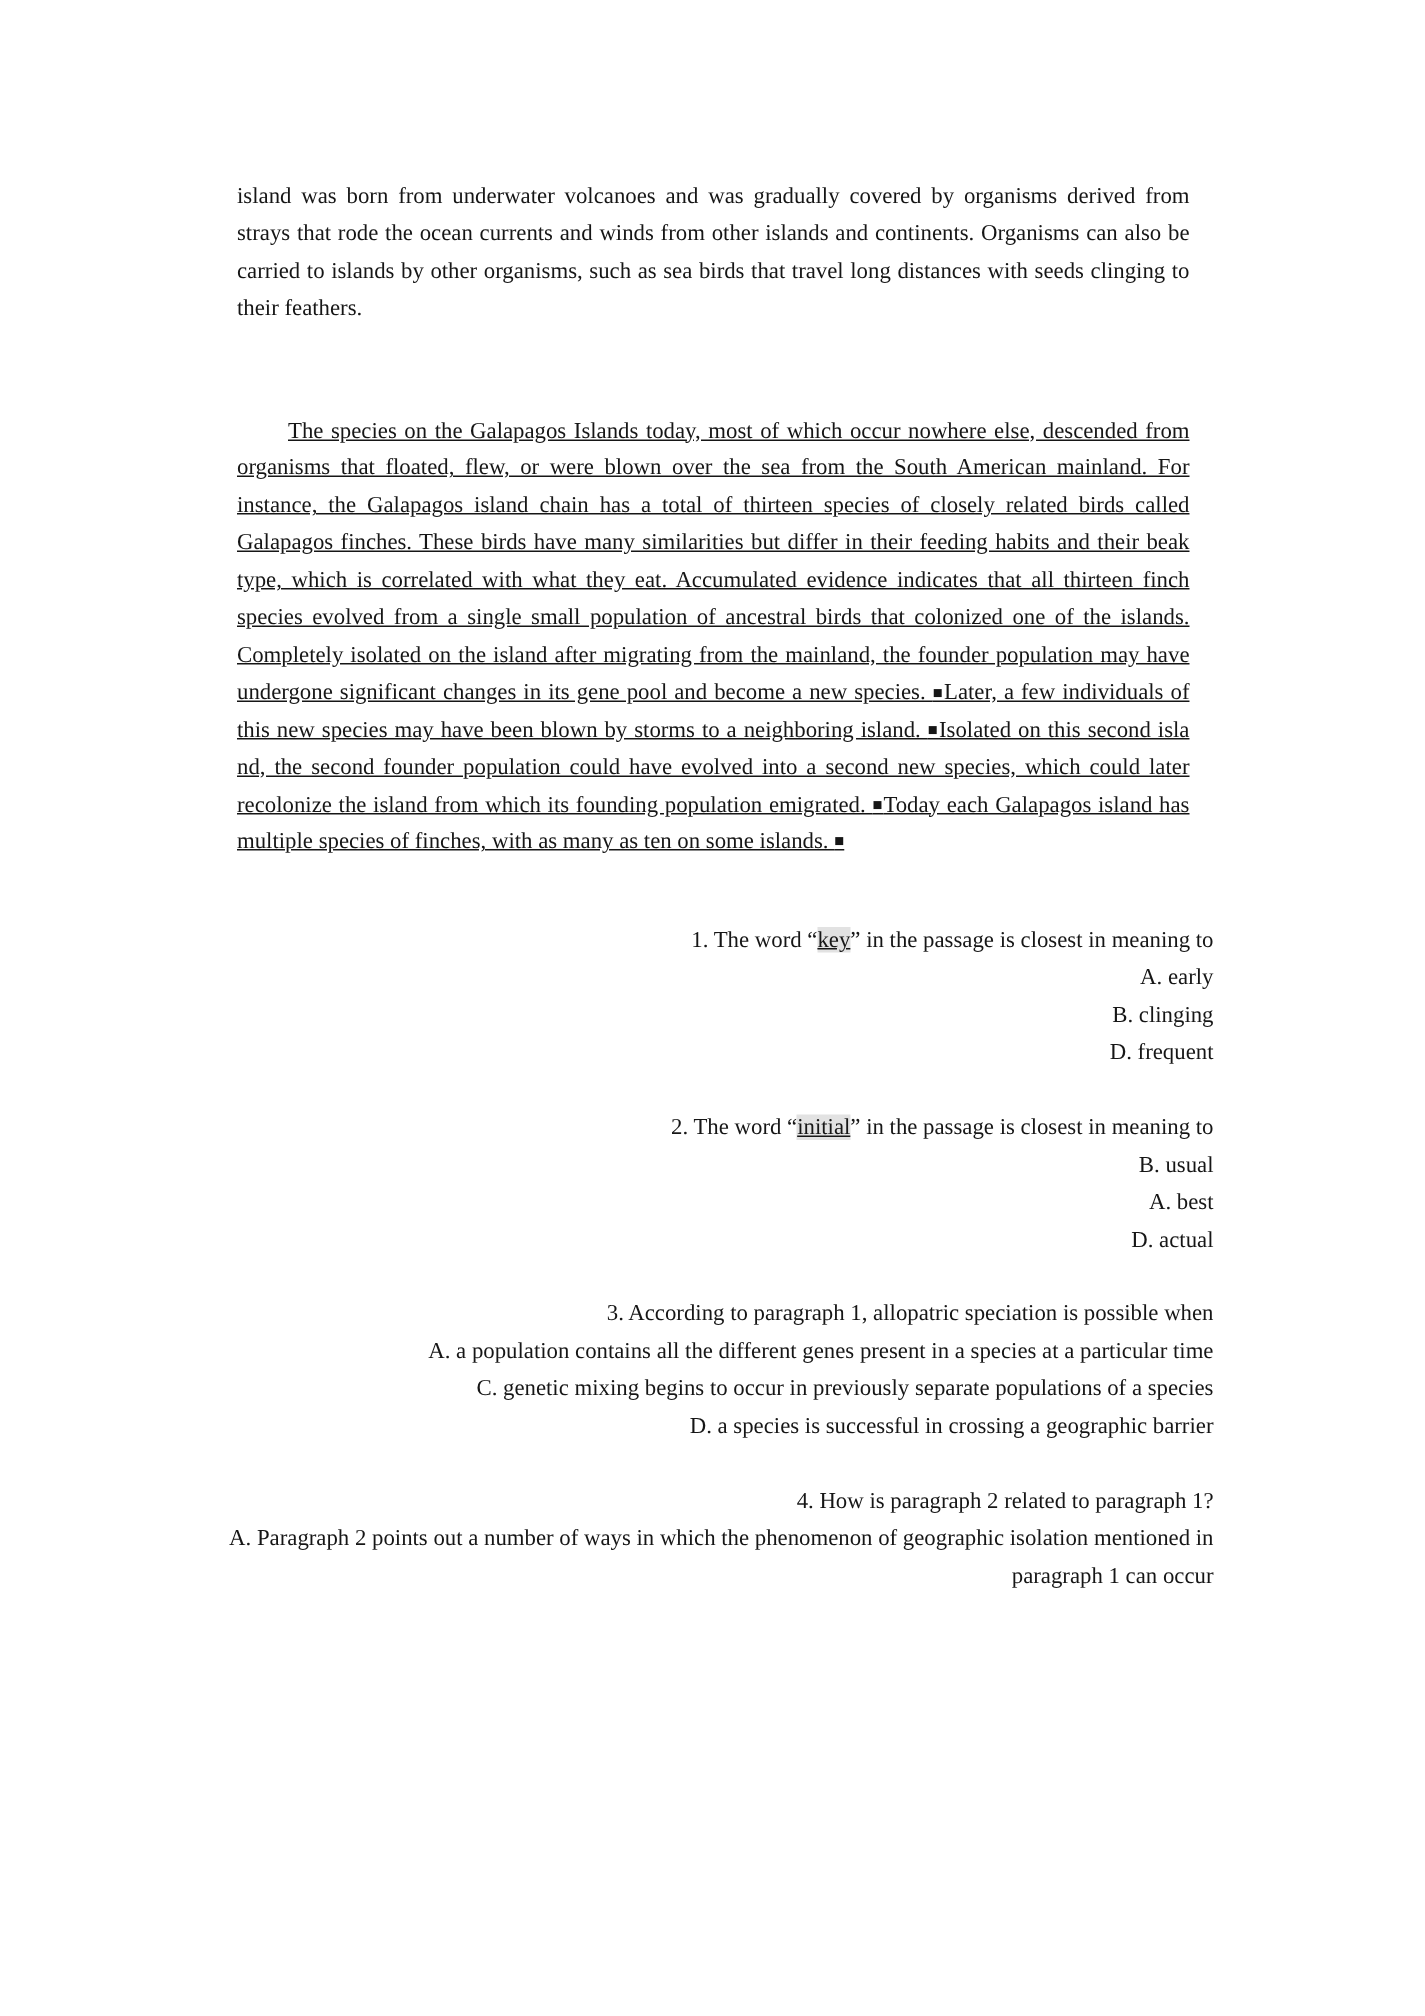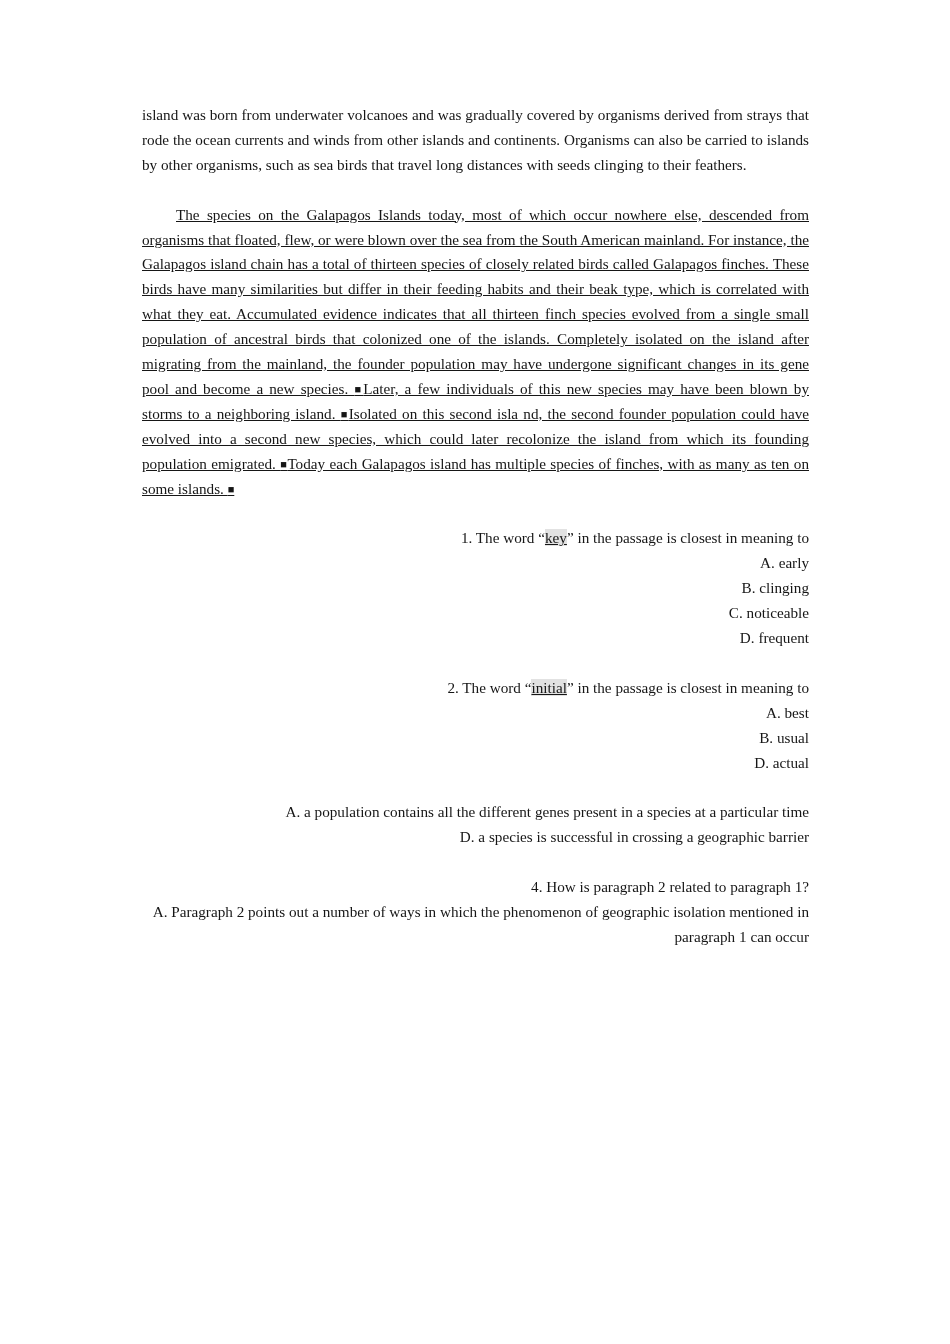--- a/index.html
+++ b/index.html
@@ -16,21 +16,21 @@
     font-family: "Liberation Serif", "DejaVu Serif", serif;
     color: #1a1a1a;
   }
   .content {
     position: absolute;
     left: 142px;
     top: 103px;
     width: 667px;
   }
   p {
-    margin: 0;
+    margin: 16px;
     font-size: 15.2px;
     line-height: 24.9px;
     color: #161616;
   }
   .passage {
     text-align: justify;
     text-justify: inter-word;
   }
   .passage.indent {
     text-indent: 34px;
@@ -76,37 +76,38 @@
     <div class="spacer"></div>
 
     <p class="passage indent"><span>The species on the Galapagos Islands today, most of which occur nowhere else, descended from organisms that floated, flew, or were blown over the sea from the South American mainland. For instance, the Galapagos island chain has a total of thirteen species of closely related birds called Galapagos finches. These birds have many similarities but differ in their feeding habits and their beak type, which is correlated with what they eat. Accumulated evidence indicates that all thirteen finch species evolved from a single small population of ancestral birds that colonized one of the islands. Completely isolated on the island after migrating from the mainland, the founder population may have undergone significant changes in its gene pool and become a new species. </span><span class="sq">■</span><span>Later, a few individuals of this new species may have been blown by storms to a neighboring island. </span><span class="sq">■</span><span>Isolated on this second isla nd, the second founder population could have evolved into a second new species, which could later recolonize the island from which its founding population emigrated. </span><span class="sq">■</span><span>Today each Galapagos island has multiple species of finches, with as many as ten on some islands. </span><span class="sq">■</span></p>
 
     <div class="spacer"></div>
 
     <div class="q-block">
       <p class="q-line"><span>1. The word “</span><span class="hl">key</span><span>” in the passage is closest in meaning to</span></p>
       <p class="q-line">A. early</p>
       <p class="q-line">B. clinging</p>
-      <p class="q-line">C. noticeable</p>
       <p class="q-line">D. frequent</p>
     </div>
 
     <div class="spacer"></div>
 
     <div class="q-block">
       <p class="q-line"><span>2. The word “</span><span class="hl">initial</span><span>” in the passage is closest in meaning to</span></p>
+      <p class="q-line">B. usual</p>
       <p class="q-line">A. best</p>
-      <p class="q-line">B. usual</p>
       <p class="q-line">D. actual</p>
     </div>
 
     <div class="spacer"></div>
 
     <div class="q-block">
+      <p class="q-line">3. According to paragraph 1, allopatric speciation is possible when</p>
       <p class="q-line">A. a population contains all the different genes present in a species at a particular time</p>
+      <p class="q-line">C. genetic mixing begins to occur in previously separate populations of a species</p>
       <p class="q-line">D. a species is successful in crossing a geographic barrier</p>
     </div>
 
     <div class="spacer"></div>
 
     <div class="q-block">
       <p class="q-line">4. How is paragraph 2 related to paragraph 1?</p>
       <p class="q-line">A. Paragraph 2 points out a number of ways in which the phenomenon of geographic isolation mentioned in paragraph 1 can occur</p>
     </div>
 

